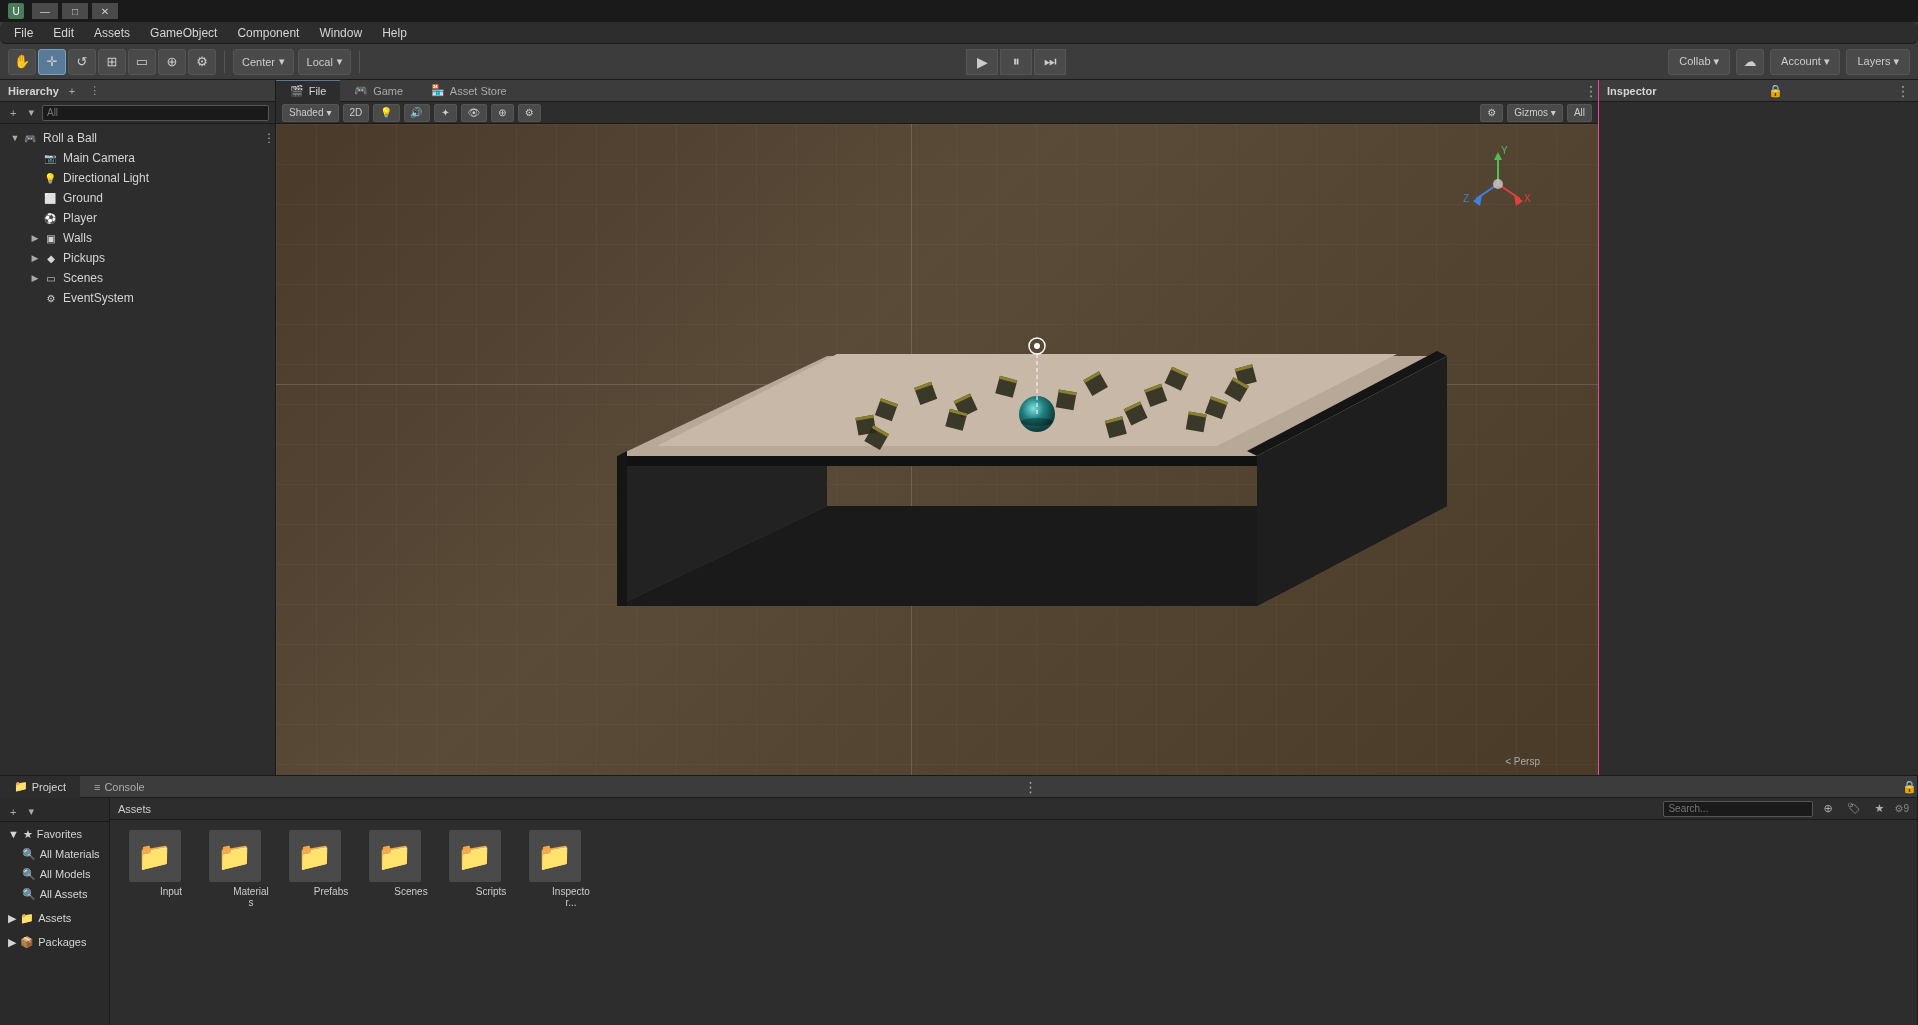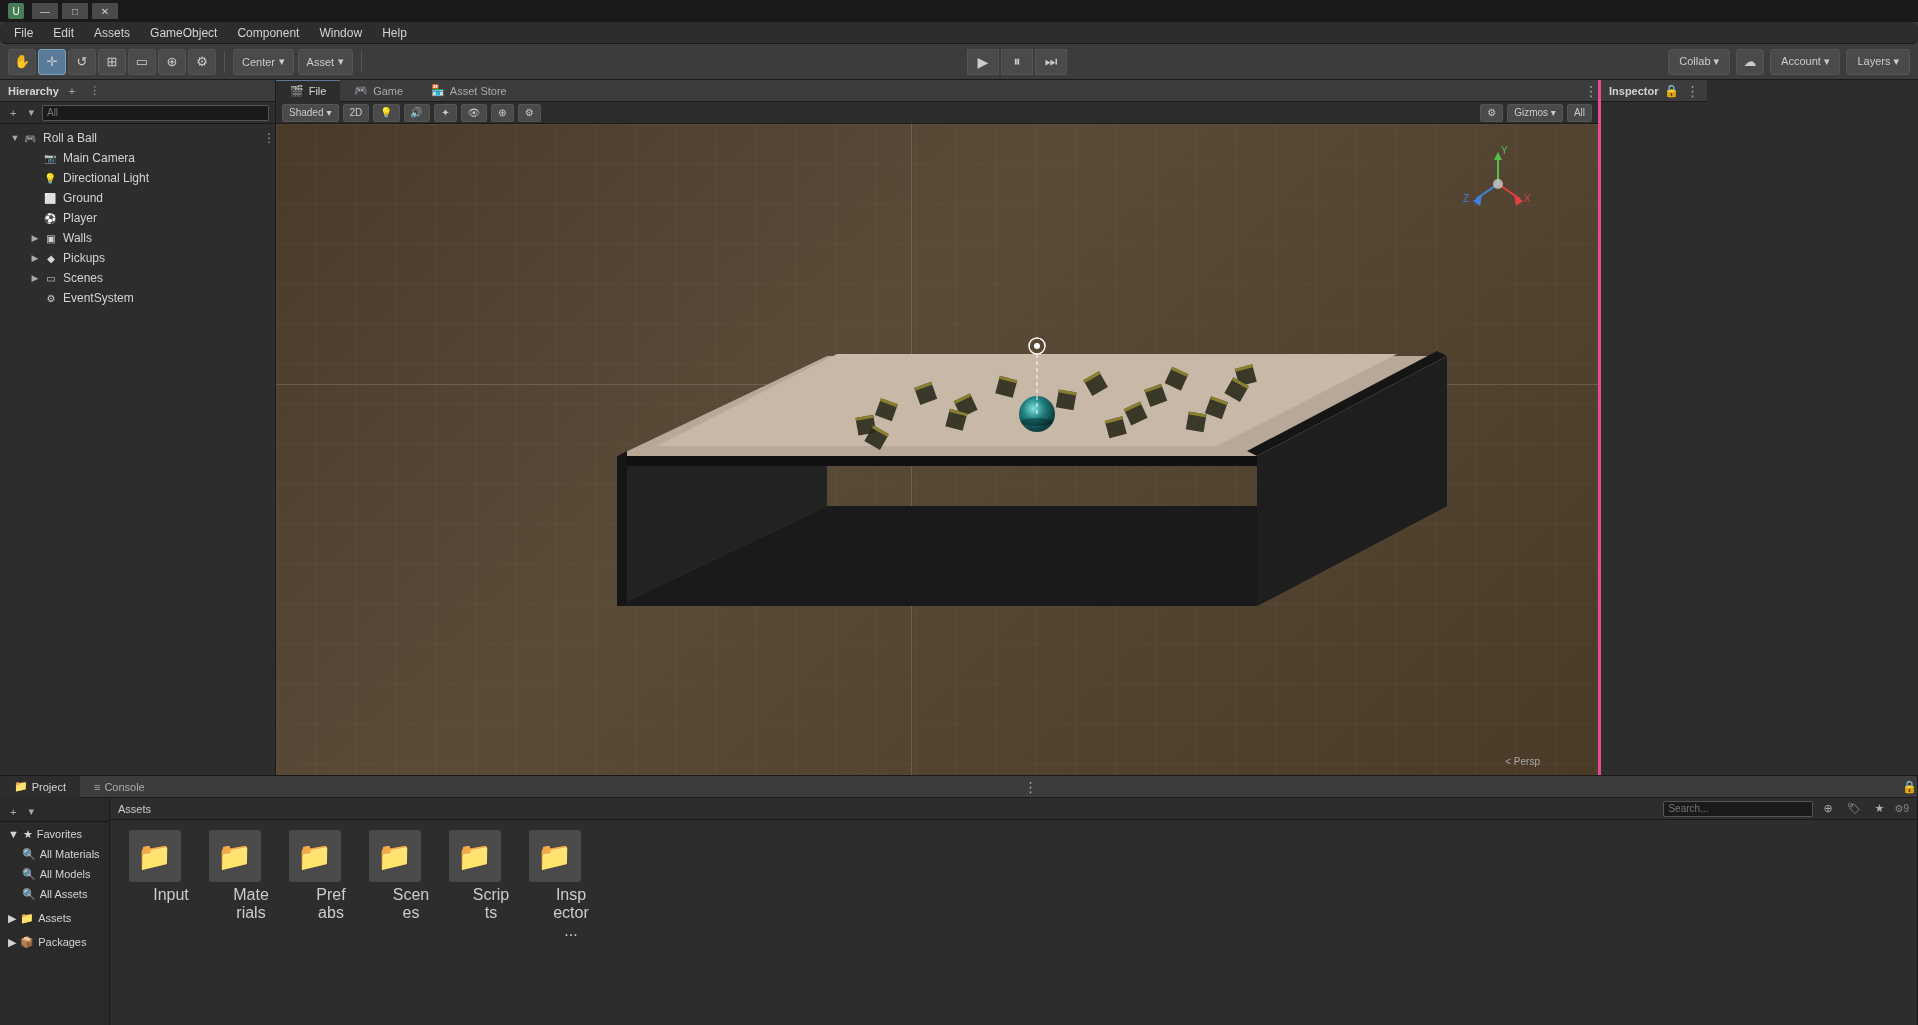--- a/index.html
+++ b/index.html
@@ -331,23 +331,23 @@
       top: 20px;
       right: 60px;
       width: 80px;
       height: 80px;
     }
 
     
     #inspector-panel {
       width: 320px;
       background: #2d2d2d;
-      border-left: 3px solid #ec4899;
-      display: flex;
-      flex-direction: row;
+      border-left: 1px solid #ec4899;
+      display: flex;
+      flex-direction: column;
     }
     .inspector-header {
       height: 22px;
       background: #3c3c3c;
       display: flex;
       align-items: center;
       padding: 0 8px;
       border-bottom: 1px solid #1a1a1a;
       gap: 6px;
     }
@@ -436,21 +436,21 @@
       height: 52px;
       background: #4a4a4a;
       border-radius: 2px;
       display: flex;
       align-items: center;
       justify-content: center;
       font-size: 28px;
       color: #888;
     }
     .file-label {
-      font-size: 16px;
+      font-size: 10px;
       color: #ccc;
       text-align: center;
       word-break: break-word;
       max-width: 70px;
       margin-left: 32px;
     }
 
     
     ::-webkit-scrollbar { width: 6px; height: 6px; }
     ::-webkit-scrollbar-track { background: #2a2a2a; }
@@ -535,21 +535,21 @@
     <button class="toolbar-btn">▭</button>
     <button class="toolbar-btn">⊕</button>
     <button class="toolbar-btn">⚙</button>
   </div>
   <div class="toolbar-separator"></div>
   <div class="toolbar-dropdown">
     <span>Center</span>
     <span>▾</span>
   </div>
   <div class="toolbar-dropdown">
-    <span>Asset</span>
+    <span>Local</span>
     <span>▾</span>
   </div>
   <div class="toolbar-separator"></div>
 
   <div style="flex:1; display:flex; justify-content:center; gap:2px;">
     <button class="toolbar-play-btn">▶</button>
     <button class="toolbar-play-btn">⏸</button>
     <button class="toolbar-play-btn">⏭</button>
   </div>
   <div class="toolbar-right">

